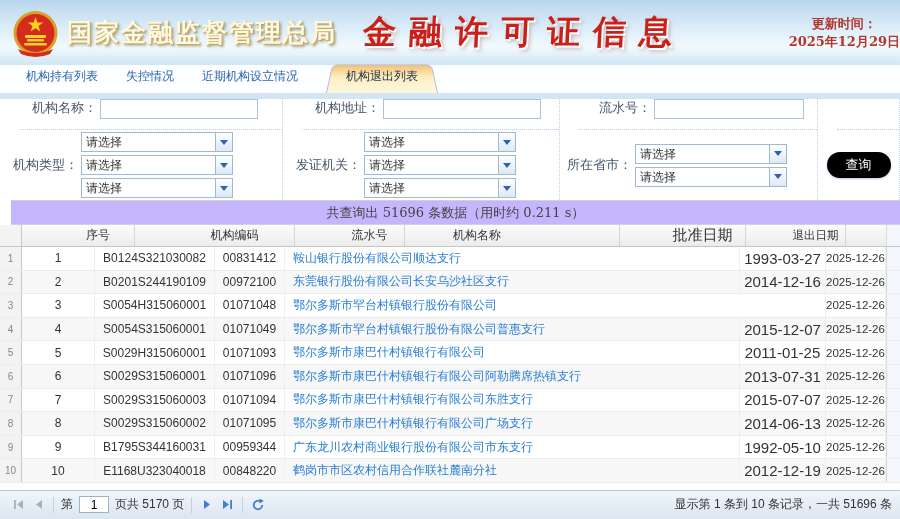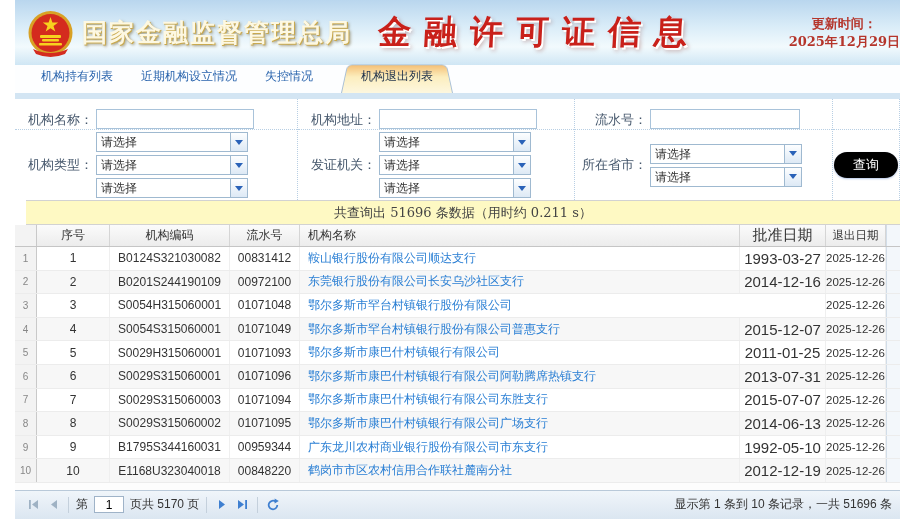--- a/index.html
+++ b/index.html
@@ -1,18 +1,18 @@
 <!DOCTYPE html>
 <html><head>
 <meta charset="utf-8">
 <style>
   * { margin:0; padding:0; box-sizing:border-box; }
   html,body { background:#fff; }
   body { font-family:"Liberation Sans","DejaVu Sans",sans-serif; width:900px; height:519px; overflow:hidden; }
-  .page { position:relative; width:900px; height:519px; background:#fff; overflow:hidden;padding-left:15px; }
+  .page { position:relative; width:900px; height:519px; background:#fff; overflow:hidden; }
 
   
   .banner { height:65px; display:flex; align-items:center;
     background:linear-gradient(180deg,#b9d6ee 0%,#d9ecf8 40%,#f2fafd 72%,#cfe6f4 100%); }
   .emblem { width:47px; height:50px; margin:2px 8px 0 12px; flex:0 0 auto; }
   .agency-title { font-size:25px; font-weight:bold; letter-spacing:2px; color:#fdf8e2;
     text-shadow:1px 1px 0 #c9a94e, 2px 2px 3px rgba(90,70,20,.55); white-space:nowrap; }
   .site-title { font-family:"DejaVu Serif","Liberation Serif",serif; font-size:33px; font-weight:bold;
     letter-spacing:13px; color:#c9201a; margin-left:26px; white-space:nowrap;
     text-shadow:2px 2px 0 #ffffff, 3px 3px 4px rgba(120,30,20,.35); transform:skewX(-3deg); }
@@ -30,49 +30,49 @@
     background:linear-gradient(180deg,#f5c077 0%,#fceebe 45%,#fdf7df 100%);
     border:1px solid #a8bfd6; border-bottom:none; border-radius:6px 6px 0 0;
     transform:perspective(9px) rotateX(2deg); transform-origin:bottom; }
   .tab-active span { position:relative; z-index:1; }
 
   
   .form-area { height:101px; display:flex; background:#fff; font-size:13px; }
   .fcol { border-right:1px dotted #b8cfe4; display:flex; flex-direction:column; }
   .fcol1 { width:283px; } .fcol2 { width:277px; } .fcol3 { width:258px; }
   .fcol4 { flex:1; border-right:1px dotted #b8cfe4; }
-  .frow-input { height:31px; border-bottom:1px dotted #b8cfe4; display:flex; align-items:flex-end; }
+  .frow-input { height:31px; border-bottom:1px dotted #b8cfe4; display:flex; align-items:flex-start;margin-left:19px; }
   .frow-selects { flex:1; display:flex; align-items:center; }
   .flabel { width:78px; text-align:right; color:#44566b; font-family:"DejaVu Serif","Liberation Serif",serif;
     white-space:nowrap; flex:0 0 auto; }
   .fcol3 .flabel { width:72px; }
   .tinput { height:20px; width:158px; border:1px solid #a9c3da; background:#fff; margin-left:3px;
     font-size:12px; padding:0 4px; outline:none; }
   .fcol3 .tinput { width:150px; }
   .selstack { display:flex; flex-direction:column; margin-left:3px; }
   .select { display:flex; width:152px; height:20px; border:1px solid #9fb9d0; background:#fff;
     margin:1.5px 0; cursor:pointer; }
   .select .seltext { flex:1; font-size:12px; color:#333; line-height:18px; padding-left:4px; overflow:hidden; }
   .selarrow { width:17px; border-left:1px solid #9fb9d0; background:linear-gradient(180deg,#fdfeff,#dde9f5);
     display:flex; align-items:center; justify-content:center; }
   .selarrow i { width:0; height:0; border-left:4px solid transparent; border-right:4px solid transparent;
     border-top:5px solid #2a62b8; display:block; }
   .btn-search { width:64px; height:26px; border:none; border-radius:14px; background:#000000;
     color:#fff; font-size:13px; cursor:pointer; box-shadow:0 1px 2px rgba(40,90,180,.35); }
   .fcol4 .frow-selects { justify-content:center; }
 
   
-  .summary-bar { height:25px; background:#fef9c3; border-top:1px solid #d2d2d2; border-bottom:1px solid #d2d2d2;
+  .summary-bar { height:25px; background:#c4b5fd; border-top:1px solid #d2d2d2; border-bottom:1px solid #d2d2d2;
     display:flex; align-items:center; justify-content:center;
     font-family:"DejaVu Serif","Liberation Serif",serif; font-size:13px; color:#444;margin-left:11px; }
 
   
   .grid { font-size:12px; color:#333; }
   .thead { display:flex; height:22px; background:linear-gradient(180deg,#fbfbfb,#ececec);
-    border-bottom:1px solid #c5c5c5; align-items:center; }
+    border-bottom:1px solid #c5c5c5; align-items:center;gap:40px; }
   .thead .cell { border-right:1px solid #d5d5d5; height:100%; display:flex; align-items:center; justify-content:center; }
   .trow { display:flex; height:23.6px; border-bottom:1px solid #ececec; align-items:center; background:#fff; }
   .trow:nth-child(even) { background:#f7f7f7; }
   .trow .cell { height:100%; display:flex; align-items:center; justify-content:center;
     border-right:1px solid #efefef; overflow:hidden; white-space:nowrap; }
   .c-gut { width:22px; background:#f3f3f3 !important; border-right:1px solid #c9c9c9 !important;
     color:#878787; font-size:10px; }
   .c-no { width:73px; }
   .c-code { width:120px; }
   .c-serial { width:70px; }
@@ -114,22 +114,22 @@
     <div class="agency-title">国家金融监督管理总局</div>
     <div class="site-title">金融许可证信息</div>
     <div class="update-block">
       <div>更新时间：</div>
       <div>2025年12月29日</div>
     </div>
   </div>
 
   <div class="tabbar">
     <div class="tab">机构持有列表</div>
+    <div class="tab">失控情况</div>
     <div class="tab">近期机构设立情况</div>
-    <div class="tab">失控情况</div>
     <div class="tab tab-active">
       <span>机构退出列表</span>
     </div>
   </div>
 
   <div class="form-area">
     <div class="fcol fcol1">
       <div class="frow-input">
         <span class="flabel">机构名称：</span>
         <input class="tinput" type="text" style="">

